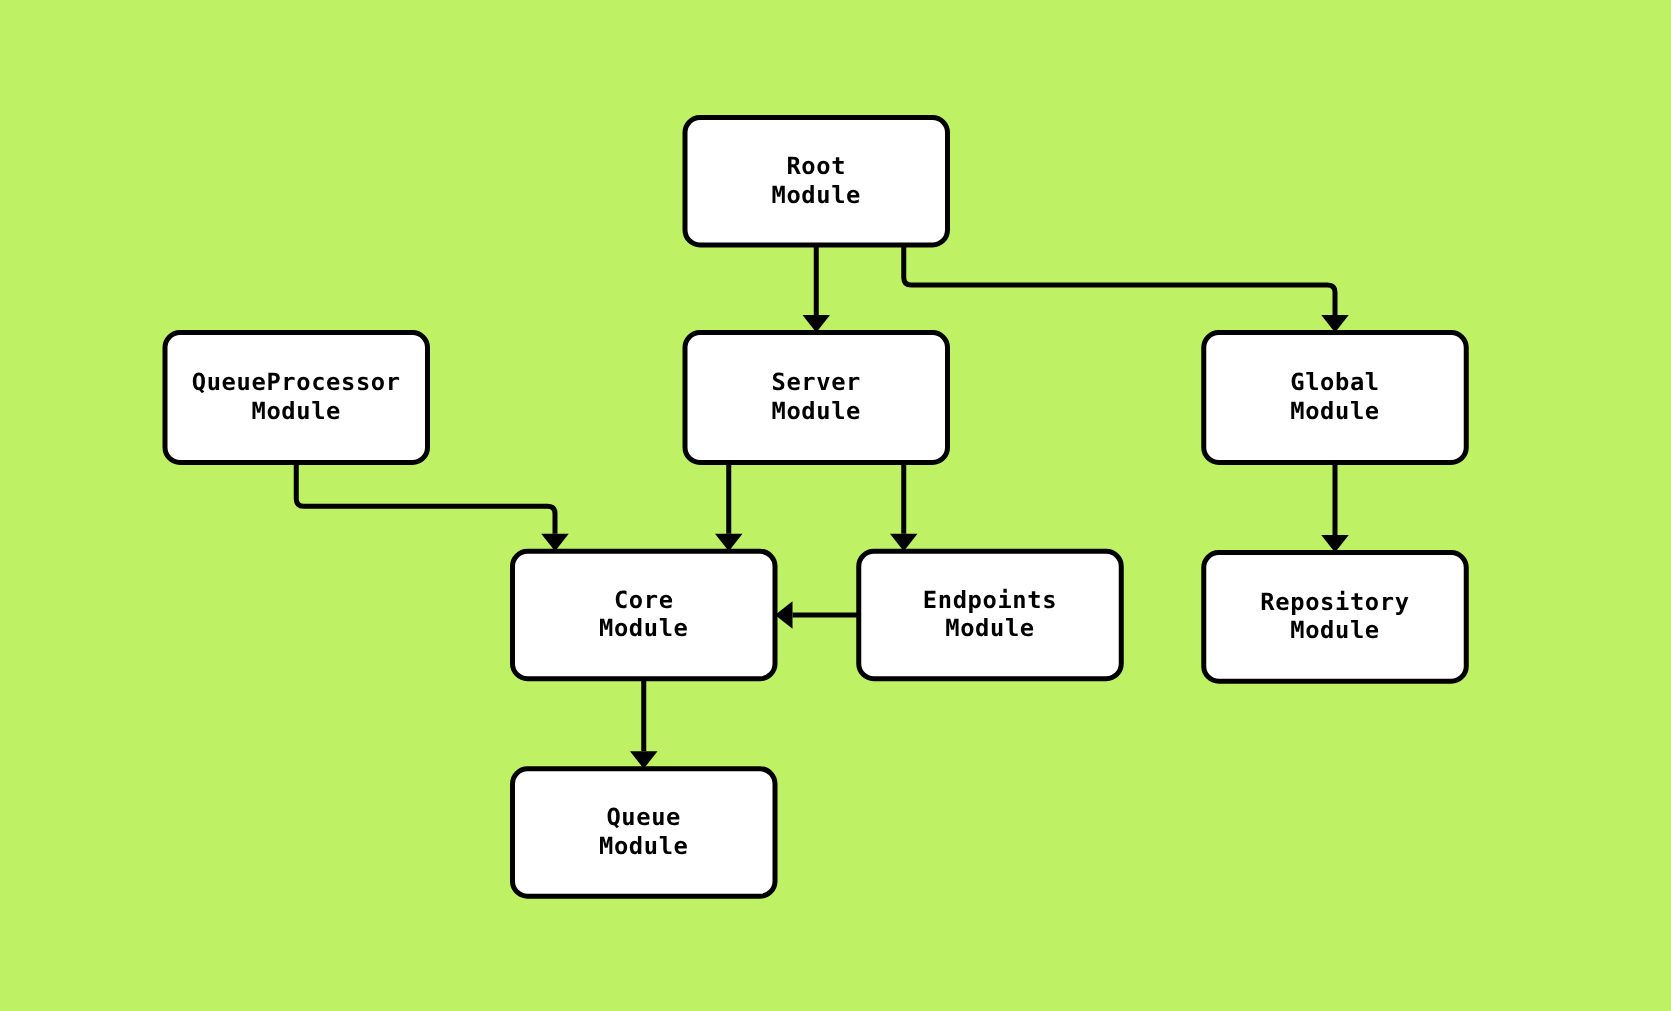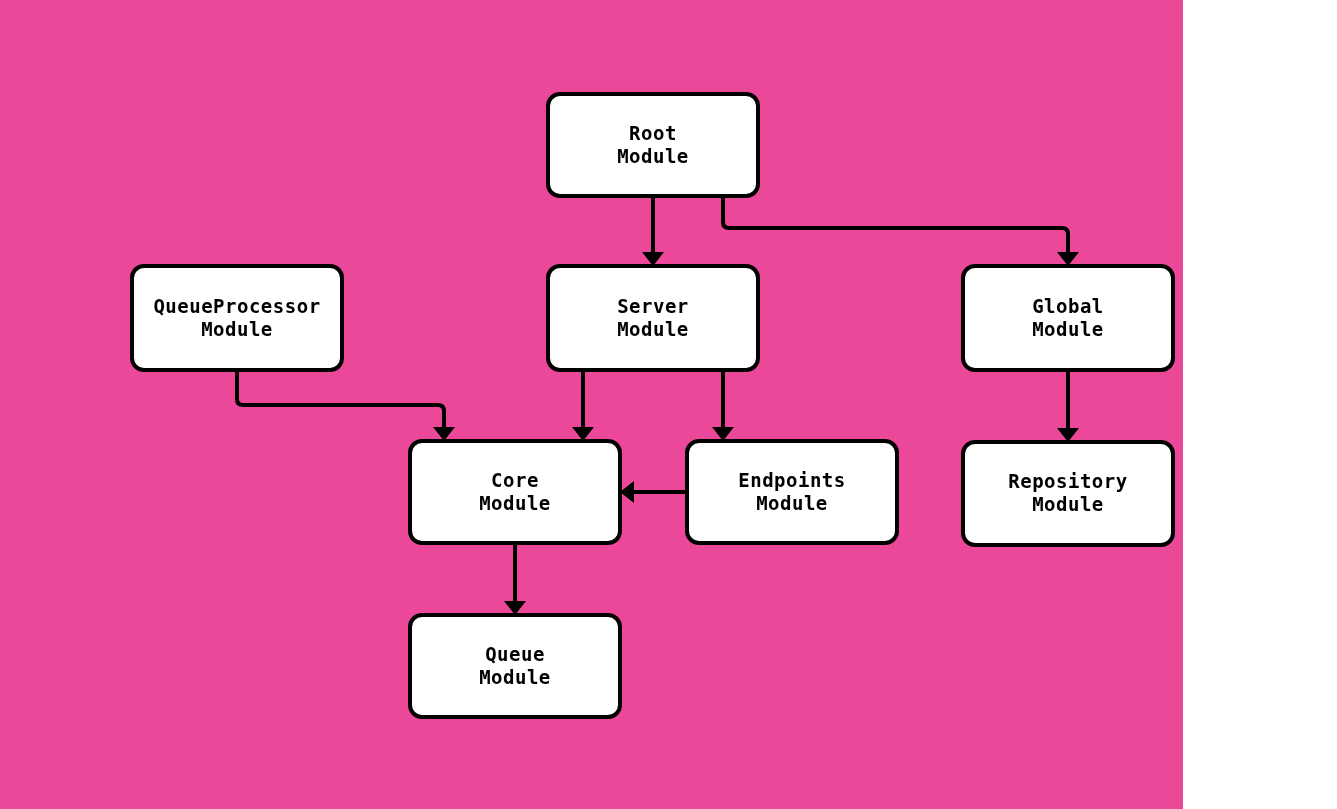--- a/index.html
+++ b/index.html
@@ -9,23 +9,23 @@
     background: #ffffff;
   }
   body {
     width: 1337px;
     height: 809px;
     overflow: hidden;
     font-family: "DejaVu Sans Mono", "Liberation Mono", monospace;
   }
   #diagram-root {
     position: relative;
-    width: 1183px;
+    width: 1337px;
     height: 809px;
-    background: #ec4899;
+    background: #bef264;
   }
   svg#diagram-canvas {
     display: block;
     width: 1337px;
     height: 809px;
   }
   .node-shape {
     fill: #ffffff;
     stroke: #000000;
     stroke-width: 4;

